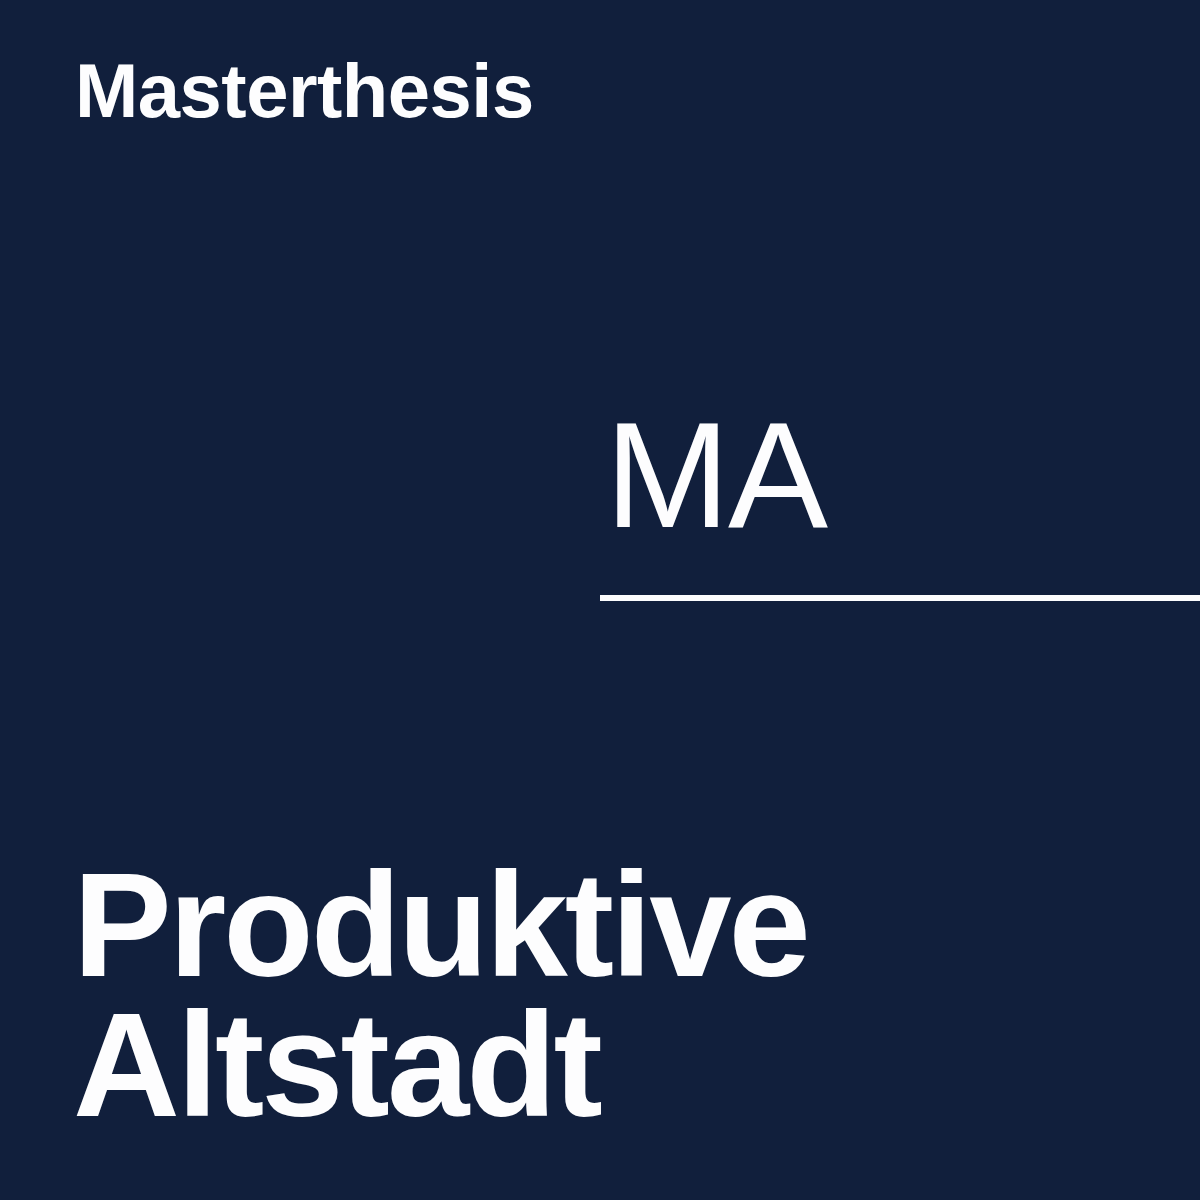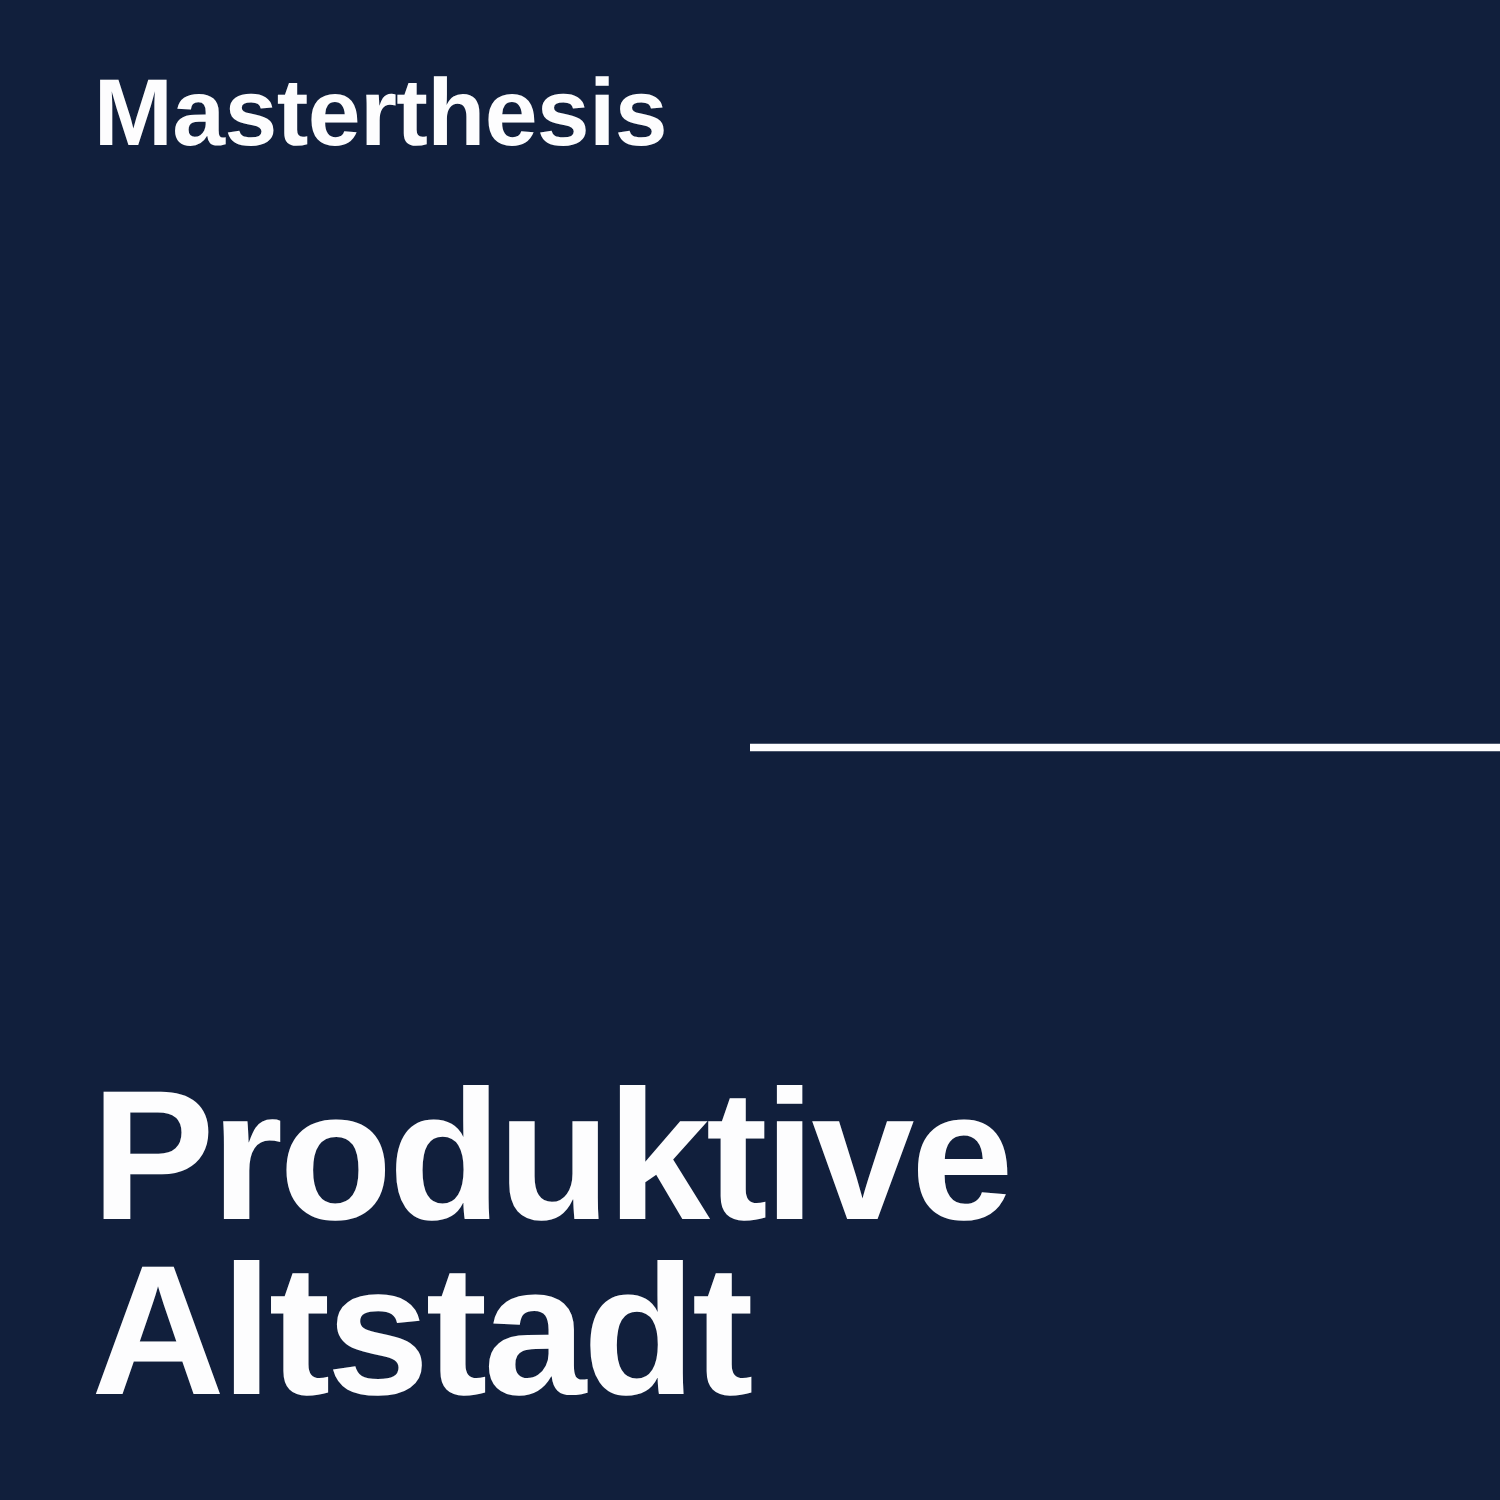--- a/index.html
+++ b/index.html
@@ -73,18 +73,21 @@
     white-space: pre-line;
   }
 </style>
 </head>
 <body>
 
 <div id="poster" style="background: rgb(17, 31, 60);">
 
   <div class="eyebrow">Masterthesis</div>
 
+  <div class="abbrev-block">
+    <span class="abbrev">MA</span>
+  </div>
 
   <div class="rule"></div>
 
   <div class="title">Produktive Altstadt</div>
 
 </div>
 
 </body></html>

